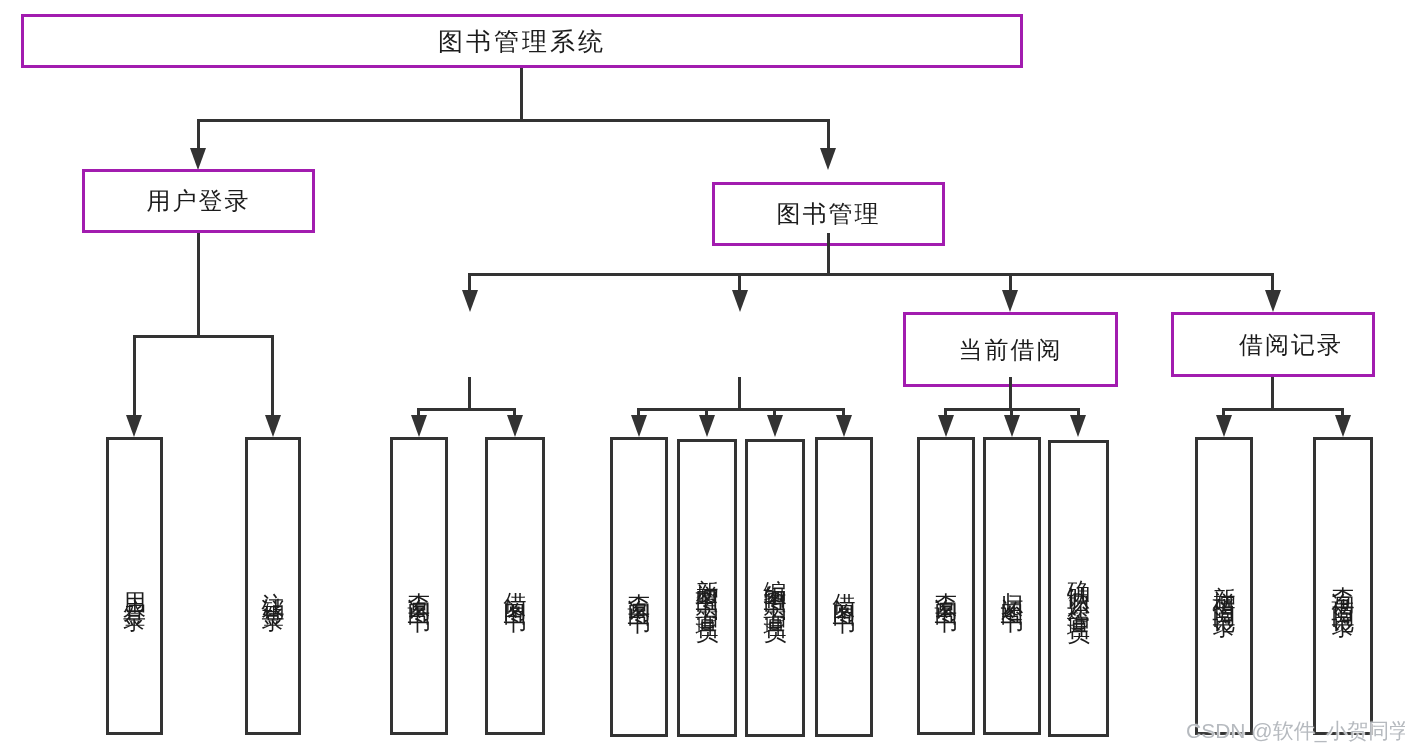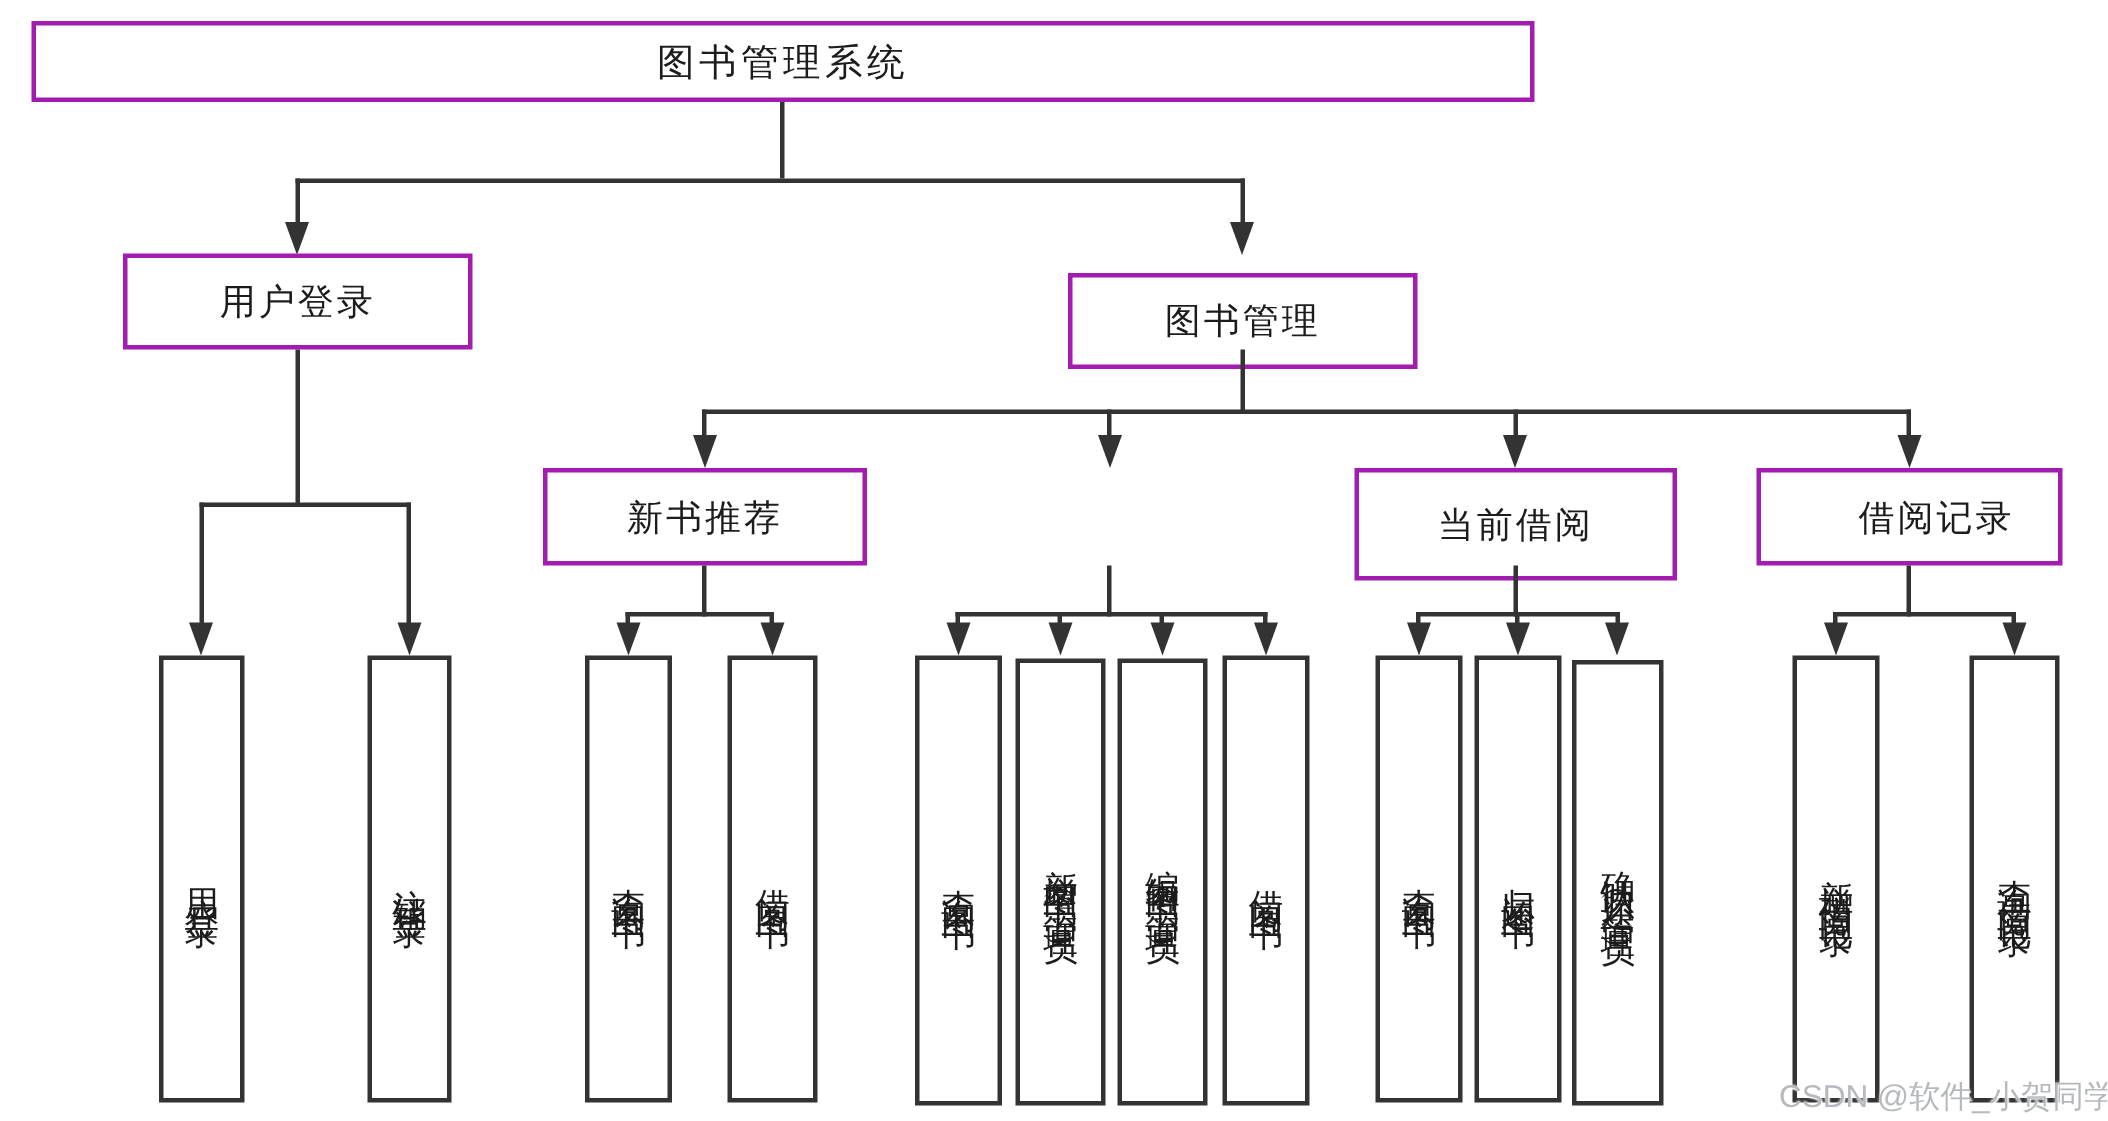--- a/index.html
+++ b/index.html
@@ -96,23 +96,20 @@
   <div class="hline" style="left:468px; top:273px; width:806px;"></div>
   <div class="vline" style="left:468px; top:273px; height:18px;"></div>
   <div class="arrow" style="left:462px; top:290px;"></div>
   <div class="vline" style="left:738px; top:273px; height:18px;"></div>
   <div class="arrow" style="left:732px; top:290px;"></div>
   <div class="vline" style="left:1009px; top:273px; height:18px;"></div>
   <div class="arrow" style="left:1002px; top:290px;"></div>
   <div class="vline" style="left:1271px; top:273px; height:18px;"></div>
   <div class="arrow" style="left:1265px; top:290px;"></div>
 
-  <div class="node" style="left:362px; top:312px; width:216px; height:65px;">
-    <span>新书推荐</span>
-  </div>
   <div class="node" style="left:903px; top:312px; width:215px; height:75px;">
     <span>当前借阅</span>
   </div>
   <div class="node" style="left:1171px; top:312px; width:204px; height:65px;padding-left:36px;">
     <span>借阅记录</span>
   </div>
 
   <div class="vline" style="left:468px; top:377px; height:34px;"></div>
   <div class="hline" style="left:417px; top:408px; width:99px;"></div>
   <div class="vline" style="left:417px; top:408px; height:10px;"></div>

